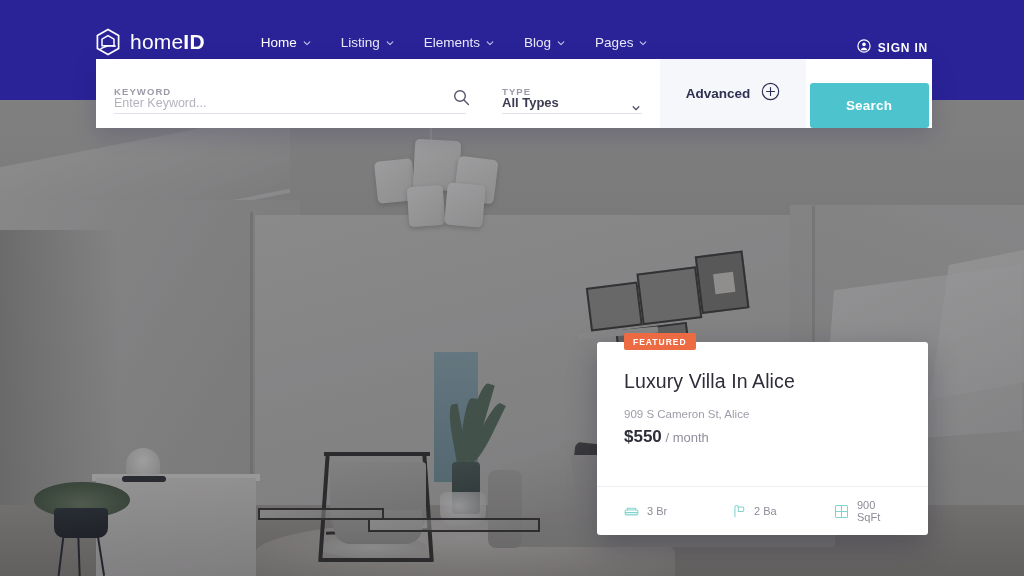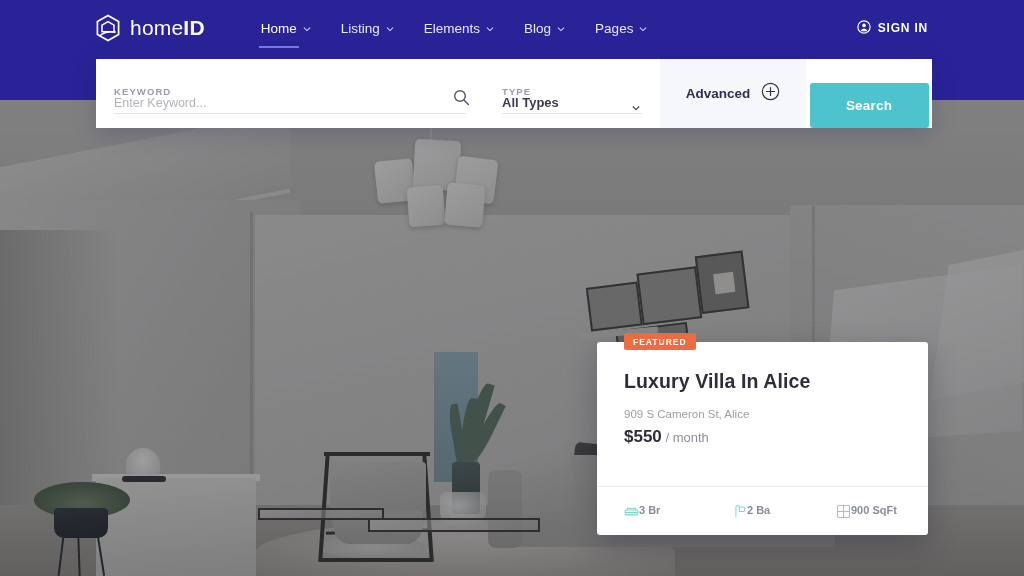--- a/index.html
+++ b/index.html
@@ -197,21 +197,21 @@
 
   .overlay { position:absolute; inset:0; background:rgba(38,39,48,.42); }
 
   
   .nav-band {
     position:absolute; left:0; top:0; width:1024px; height:100px;
     background:#2a2398; z-index:5;
   }
   .navbar {
     position:absolute; left:0; top:0; width:1024px; height:56px;
-    display:flex; align-items:center; z-index:7;
+    display:flex; align-items:flex-end; z-index:7;
   }
   .brand { display:flex; align-items:center; gap:9px; margin-left:95px; }
   .brand-mark { width:26px; height:28px; display:block; }
   .brand-text { font-size:21px; color:#fff; letter-spacing:.2px; }
   .brand-text b { font-weight:700; }
   .brand-text span.light { font-weight:400; }
 
   .menu { display:flex; align-items:center; gap:26px; margin-left:54px; }
   .menu-item {
     position:relative; display:flex; align-items:center; gap:6px;
@@ -277,33 +277,33 @@
     position:absolute; left:597px; top:342px; width:331px; height:193px;
     background:#fff; border-radius:3px; z-index:8;
     box-shadow:0 10px 30px rgba(18,18,40,.28);
   }
   .badge {
     position:absolute; left:27px; top:-9px;
     background:#ec6b42; color:#fff; font-size:8.5px; font-weight:700;
     letter-spacing:1px; padding:4px 9px 3px 9px; border-radius:2px;
   }
   .card-body { padding:28px 27px 0 27px; }
-  .card-title { font-size:19.5px; color:#2e2e3a; font-weight:700; letter-spacing:.1px; }
+  .card-title { font-size:19.5px; color:#2e2e3a; font-weight:400; letter-spacing:.1px; }
   .card-addr { font-size:11.5px; color:#9d9da9; margin-top:15px; }
   .card-rent {
     font-size:10px; color:#63d3c6; font-weight:700; letter-spacing:.8px; margin-top:15px;
   }
   .card-price { margin-top:7px; font-size:13px; color:#8f8f9c; }
   .card-price b { font-size:17px; color:#2e2e3a; font-weight:700; }
   .amen-sep { position:absolute; left:0; right:0; top:144px; height:1px; background:#eeeef2; }
   .amenities {
     position:absolute; left:0; right:0; top:145px; height:48px;
     display:flex; align-items:center; padding:0 27px;
   }
-  .amen { display:flex; font-size:11px; color:#8c8c99;font-weight:bold; }
+  .amen { display:flex; align-items:center; gap:8px; font-size:11px; color:#8c8c99; }
   .amen:nth-child(1){ width:108px; }
   .amen:nth-child(2){ width:104px; }
   .amen-ico { width:15px; height:15px; display:block; }
 </style>
 </head>
 <body>
 
 <div id="hero">
   <div class="ceiling"></div>
   <div class="ceiling-soffit"></div>

